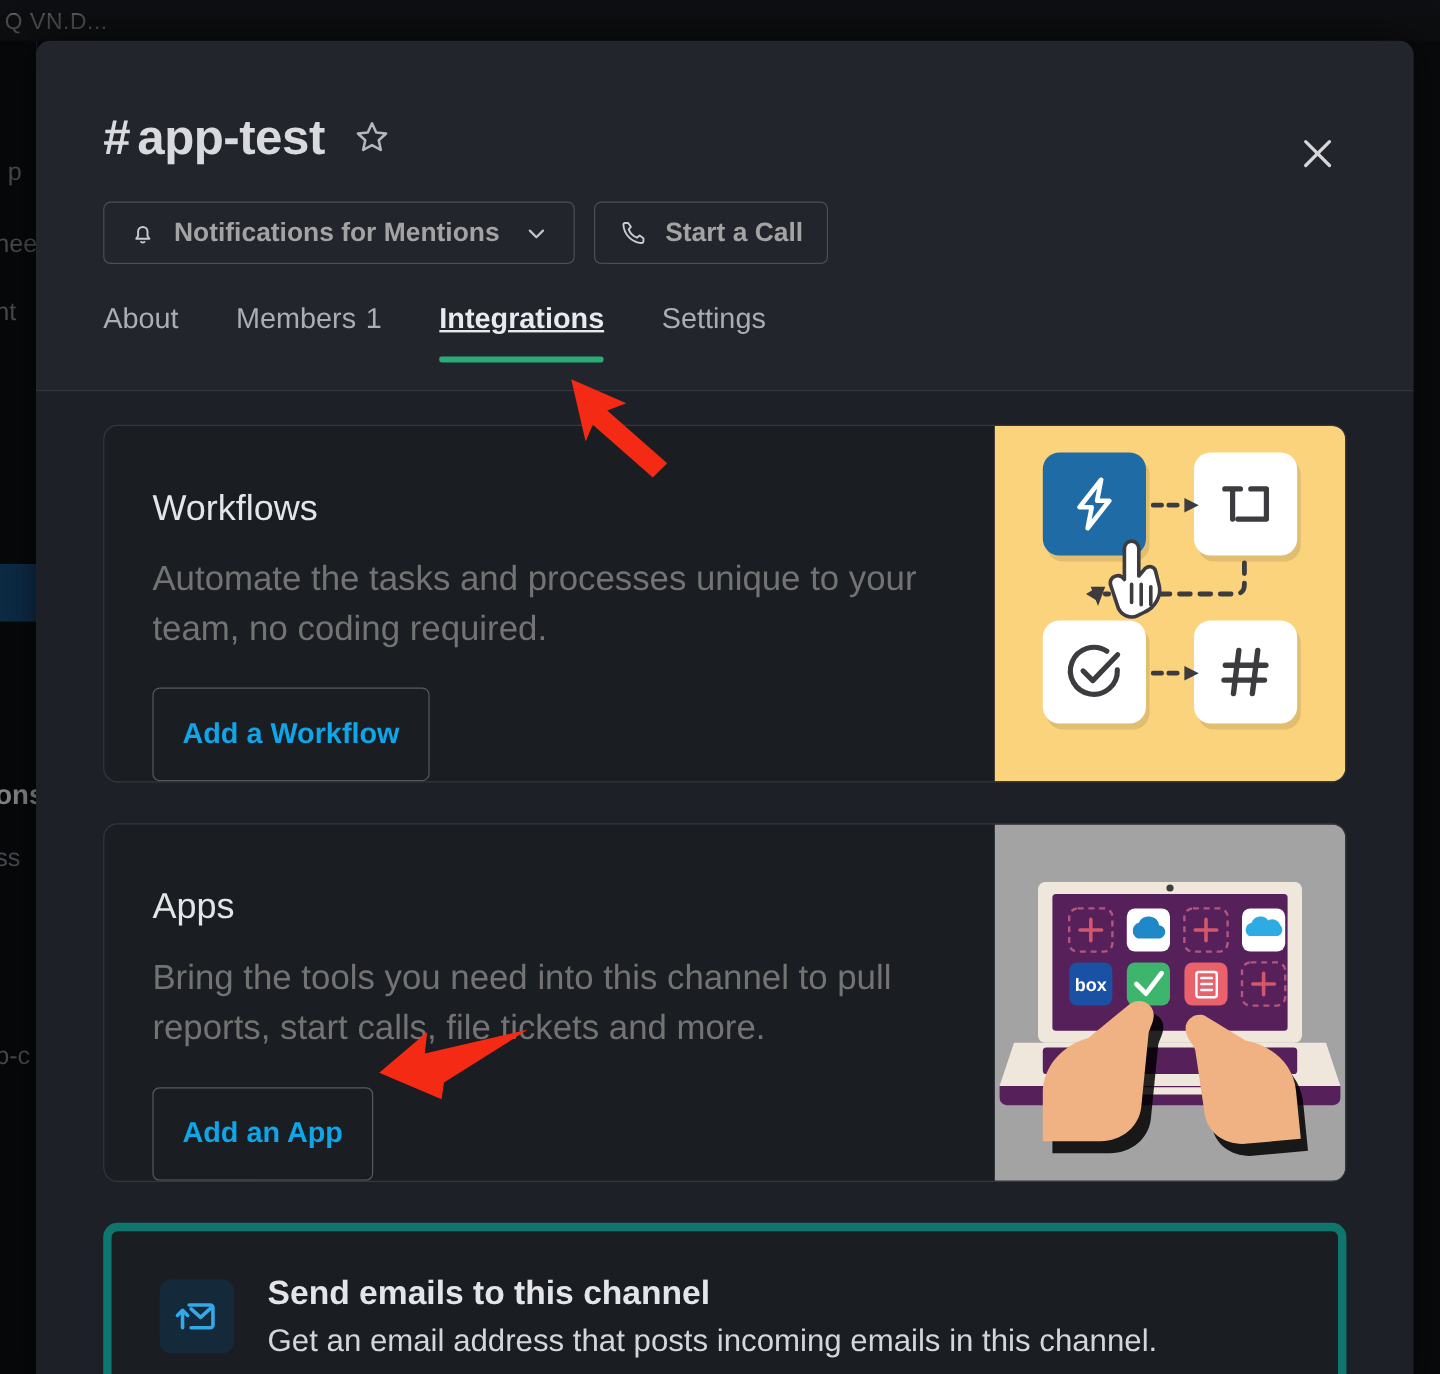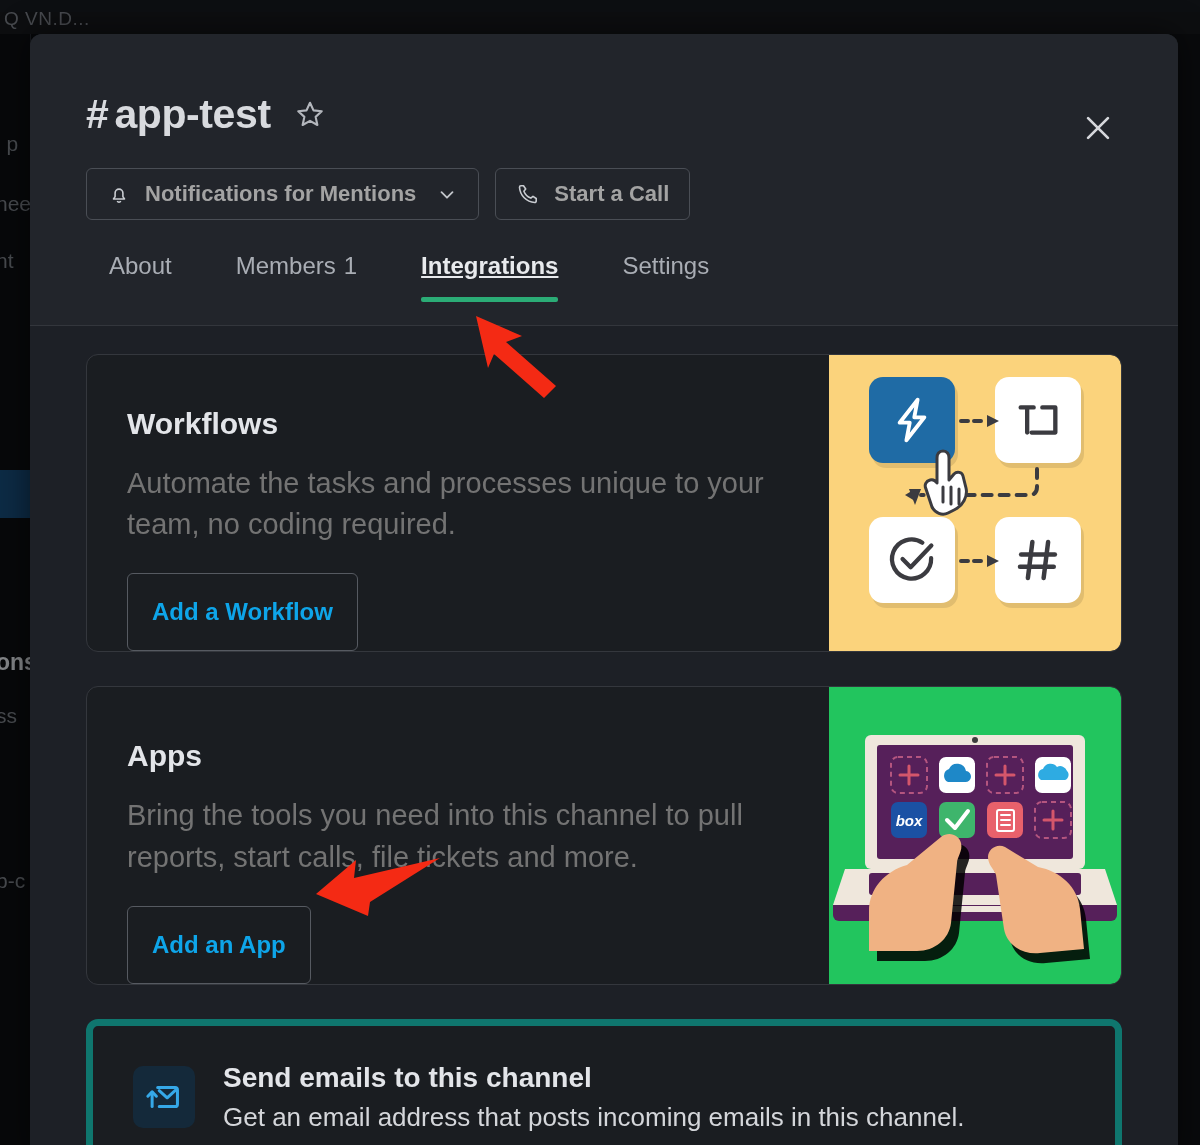--- a/index.html
+++ b/index.html
@@ -65,21 +65,21 @@
   .btn-row { display: flex; gap: 16px; padding: 26px 56px 0 56px; }
   .pill-btn {
     display: flex; align-items: center; gap: 14px;
     height: 52px; padding: 0 20px;
     border: 1px solid #4a4e55; border-radius: 6px;
     color: #a3a3a3; font-size: 22px; font-weight: bold;
     background: transparent; cursor: pointer; white-space: nowrap;
   }
   .pill-btn .chev { margin-left: 6px; color: #c2c5ca; }
 
-  .tabs { display: flex; gap: 16px; padding: 32px 56px 0 79px; position: relative; }
+  .tabs { display: flex; gap: 0; padding: 32px 56px 0 56px; position: relative; }
   .tab {
     position: relative; padding: 0 24px 22px 24px;
     font-size: 24px; color: #a9adb4; cursor: pointer; white-space: nowrap;
   }
   .tab:first-child { padding-left: 0; }
   .tab.active { color: #e8eaed; font-weight: bold; text-decoration: underline; }
   .tab.active::after {
     content: ""; position: absolute; left: 24px; right: 24px; bottom: 0;
     height: 5px; background: #2bac76; border-radius: 2px;
   }
@@ -88,21 +88,21 @@
 
   
   .modal-body { padding: 28px 56px 0 56px; }
 
   .card {
     position: relative; display: flex; justify-content: space-between;
     background: #1a1d21; border: 1px solid #34373d; border-radius: 12px;
     margin-bottom: 34px; min-height: 286px; overflow: hidden;
   }
   .card-text { padding: 52px 0 0 40px; max-width: 700px; }
-  .card-title { font-size: 30px; font-weight: bold; color: #e3e5e9; margin-bottom: 22px; }
+  .card-title { font-size: 30px; font-weight: normal; color: #e3e5e9; margin-bottom: 22px; }
   .card-desc { font-size: 29px; line-height: 1.42; color: #737373; margin-bottom: 28px; }
   .card-btn {
     display: inline-block; padding: 24px 24px;
     border: 1px solid #565a61; border-radius: 6px;
     font-size: 24px; font-weight: bold; color: #0ea5e9;
     background: transparent; cursor: pointer;
   }
   .card-art { width: 292px; min-height: 286px; flex: 0 0 292px; }
 
   
@@ -113,21 +113,21 @@
   .wf-tile {
     position: absolute; width: 86px; height: 86px; border-radius: 14px;
     display: flex; align-items: center; justify-content: center;
     box-shadow: 3px 5px 0 rgba(0,0,0,.10);
   }
   .wf-tile.white { background: #fff; }
   .wf-tile.blue { background: #1f6ba5; }
   .wf-hand { position: absolute; left: 92px; top: 92px; }
 
   
-  .art-apps { background: #22c55e; position: relative; border-radius: 0 10px 10px 0; overflow: hidden; font-style: italic; }
+  .art-apps { background: #a3a3a3; position: relative; border-radius: 0 10px 10px 0; overflow: hidden; }
 
   
   .email-card {
     display: flex; align-items: center; gap: 28px;
     background: #1a1d21; border: 7px solid #0f766e; border-radius: 12px;
     padding: 36px 40px; min-height: 155px;
   }
   .email-icon {
     width: 62px; height: 62px; flex: 0 0 62px; border-radius: 10px;
     background: #14293a; display: flex; align-items: center; justify-content: center;

